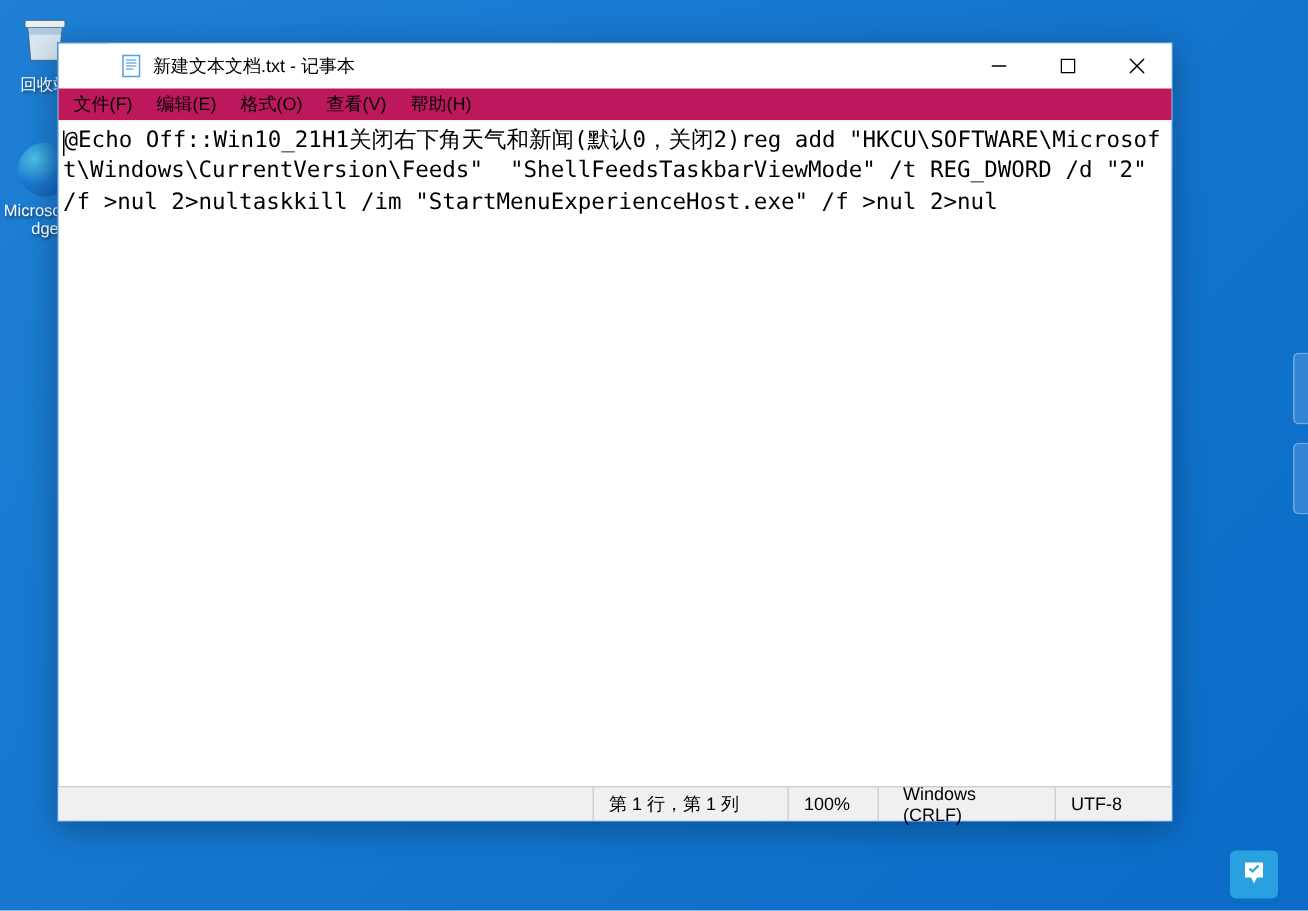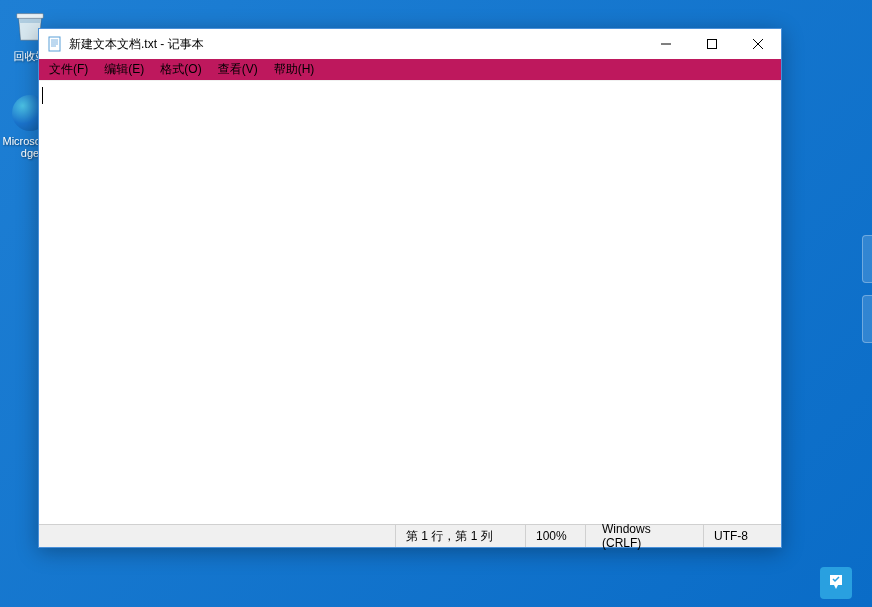--- a/index.html
+++ b/index.html
@@ -52,20 +52,21 @@
   box-shadow: 0 4px 20px rgba(0,0,0,0.3);
   display: flex;
   flex-direction: column;
 }
 .titlebar {
   height: 30px;
   background: white;
   display: flex;
   align-items: center;
   padding-left: 8px;
+  margin-left: 33px;
 }
 .titlebar-icon {
   width: 16px;
   height: 16px;
   margin-right: 6px;
   display: flex;
   align-items: center;
   justify-content: center;
 }
 .titlebar-text {
@@ -243,21 +244,21 @@
   </div>
 
   <div class="menubar">
     <div class="menu-item">文件(F)</div>
     <div class="menu-item">编辑(E)</div>
     <div class="menu-item">格式(O)</div>
     <div class="menu-item">查看(V)</div>
     <div class="menu-item">帮助(H)</div>
   </div>
 
-  <div class="text-area"><span class="text-cursor"></span></div>
+  <div class="text-area"><span class="text-cursor"></span><span>@Echo Off::Win10_21H1关闭右下角天气和新闻(默认0，关闭2)reg add "HKCU\SOFTWARE\Microsoft\Windows\CurrentVersion\Feeds"  "ShellFeedsTaskbarViewMode" /t REG_DWORD /d "2" /f &gt;nul 2&gt;nultaskkill /im "StartMenuExperienceHost.exe" /f &gt;nul 2&gt;nul</span></div>
 
   <div class="statusbar">
     <div class="status-spacer"></div>
     <div class="status-cell sc-pos">第 1 行，第 1 列</div>
     <div class="status-cell sc-zoom">100%</div>
     <div class="status-cell sc-eol">Windows (CRLF)</div>
     <div class="status-cell sc-enc">UTF-8</div>
   </div>
 </div>
 

